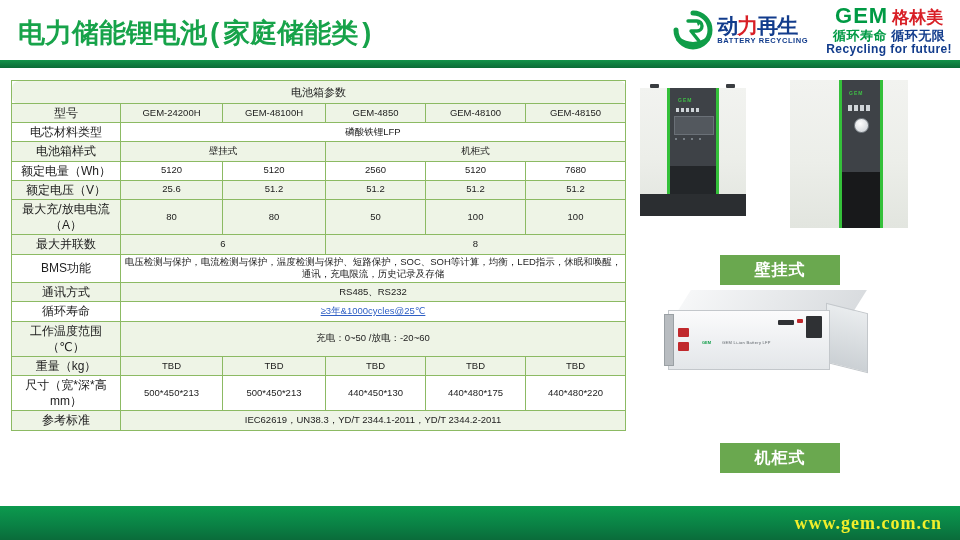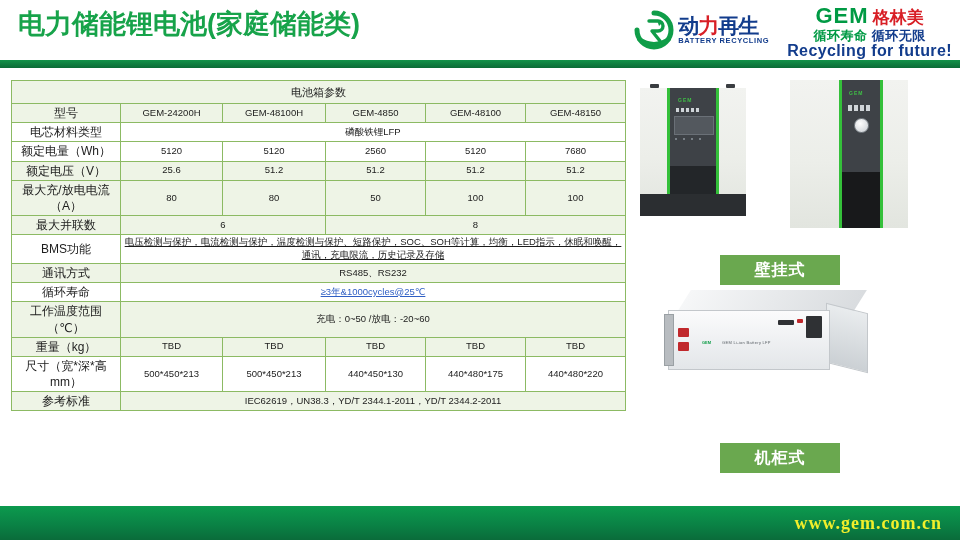--- a/index.html
+++ b/index.html
@@ -5,61 +5,61 @@
   html,body{margin:0;padding:0;}
   body{
     width:960px;height:540px;overflow:hidden;
     background:#ffffff;
     font-family:"Liberation Sans","DejaVu Sans",sans-serif;
     position:relative;
   }
   
   #header{position:absolute;left:0;top:0;width:960px;height:60px;background:#ffffff;}
   #page-title{
-    position:absolute;left:18px;top:6px;
+    position:absolute;left:18px;top:15px;
     font-size:27px;font-weight:bold;color:#17a34a;
-    letter-spacing:0px;white-space:nowrap;
+    letter-spacing:0px;white-space:nowrap;font-family:Liberation Mono, monospace;
   }
   #header-rule{
     position:absolute;left:0;top:60px;width:960px;height:8px;
     background:linear-gradient(to bottom,#13924a 0%,#0e7a3e 60%,#0b6c37 100%);
   }
   
   #logo-area{position:absolute;right:8px;top:4px;height:52px;display:flex;align-items:center;gap:14px;}
   .logo-block{display:flex;align-items:center;height:50px;}
   #logo-dongli{display:flex;align-items:center;gap:3px;}
   #dongli-mark{width:42px;height:42px;position:relative;}
   #dongli-text{display:flex;flex-direction:column;line-height:1;}
   .dongli-cn{font-size:21px;font-weight:bold;color:#123c8c;letter-spacing:-1px;white-space:nowrap;}
   .dongli-cn .red{color:#d81f26;}
   .dongli-en{font-size:7.5px;font-weight:bold;color:#123c8c;letter-spacing:0.6px;white-space:nowrap;margin-top:1px;}
   #logo-gem{display:flex;flex-direction:column;line-height:1;padding-left:4px;}
   #gem-row1{display:flex;align-items:baseline;gap:4px;}
   .gem-letters{font-size:22px;font-weight:bold;color:#009a44;letter-spacing:1px;}
   .gem-cn{font-size:17px;font-weight:bold;color:#d81f26;letter-spacing:0px;}
   .gem-slogan{font-size:13px;font-weight:bold;color:#009a44;letter-spacing:0.5px;margin-top:2px;white-space:nowrap;}
   .gem-slogan .blue{color:#123c8c;}
-  .gem-en{font-size:16px;font-weight:bold;color:#123c8c;letter-spacing:0.4px;margin-top:1px;white-space:nowrap;}
+  .gem-en{font-size:12px;font-weight:bold;color:#123c8c;letter-spacing:0.4px;margin-top:1px;white-space:nowrap;}
   
   #spec-table{
     position:absolute;left:11px;top:80px;width:614px;
     border-collapse:collapse;table-layout:fixed;
     border:1px solid #8cba63;
   }
   #spec-table td{
     border:1px solid #8cba63;
     font-size:9.5px;color:#1c1c1c;
     text-align:center;vertical-align:middle;
     padding:1px 2px;line-height:1.35;
   }
   #spec-table td.label{font-size:12px;}
   .rowA{background:#eef4e6;}
   .rowB{background:#ffffff;}
-  #title-row td{font-size:11px;background:#eef4e6;height:20px;}
-  .bms-cell{text-align:left;padding-left:4px;font-size:9px;line-height:1.45;text-decoration:underline;}
+  #title-row td{font-size:11px;background:#eef4e6;height:20px;border-radius:7px;}
+  .bms-cell{text-align:left;padding-left:4px;font-size:9px;line-height:1.45;}
   .link-cell a{color:#2f5fc4;text-decoration:underline;font-size:9.5px;}
   
   col.c0{width:109px;}
   col.c1{width:102px;}
   col.c2{width:103px;}
   col.c3{width:100px;}
   col.c4{width:100px;}
   col.c5{width:100px;}
   
   #right-panel{position:absolute;left:632px;top:80px;width:320px;height:410px;}
@@ -170,20 +170,25 @@
         <td>GEM-24200H</td>
         <td>GEM-48100H</td>
         <td>GEM-4850</td>
         <td>GEM-48100</td>
         <td>GEM-48150</td>
       </tr>
       <tr class="rowB">
         <td class="label">电芯材料类型</td>
         <td colspan="5">磷酸铁锂LFP</td>
       </tr>
+      <tr class="rowA">
+        <td class="label">电池箱样式</td>
+        <td colspan="2">壁挂式</td>
+        <td colspan="3">机柜式</td>
+      </tr>
       <tr class="rowB">
         <td class="label">额定电量（Wh）</td>
         <td>5120</td>
         <td>5120</td>
         <td>2560</td>
         <td>5120</td>
         <td>7680</td>
       </tr>
       <tr class="rowA">
         <td class="label">额定电压（V）</td>

